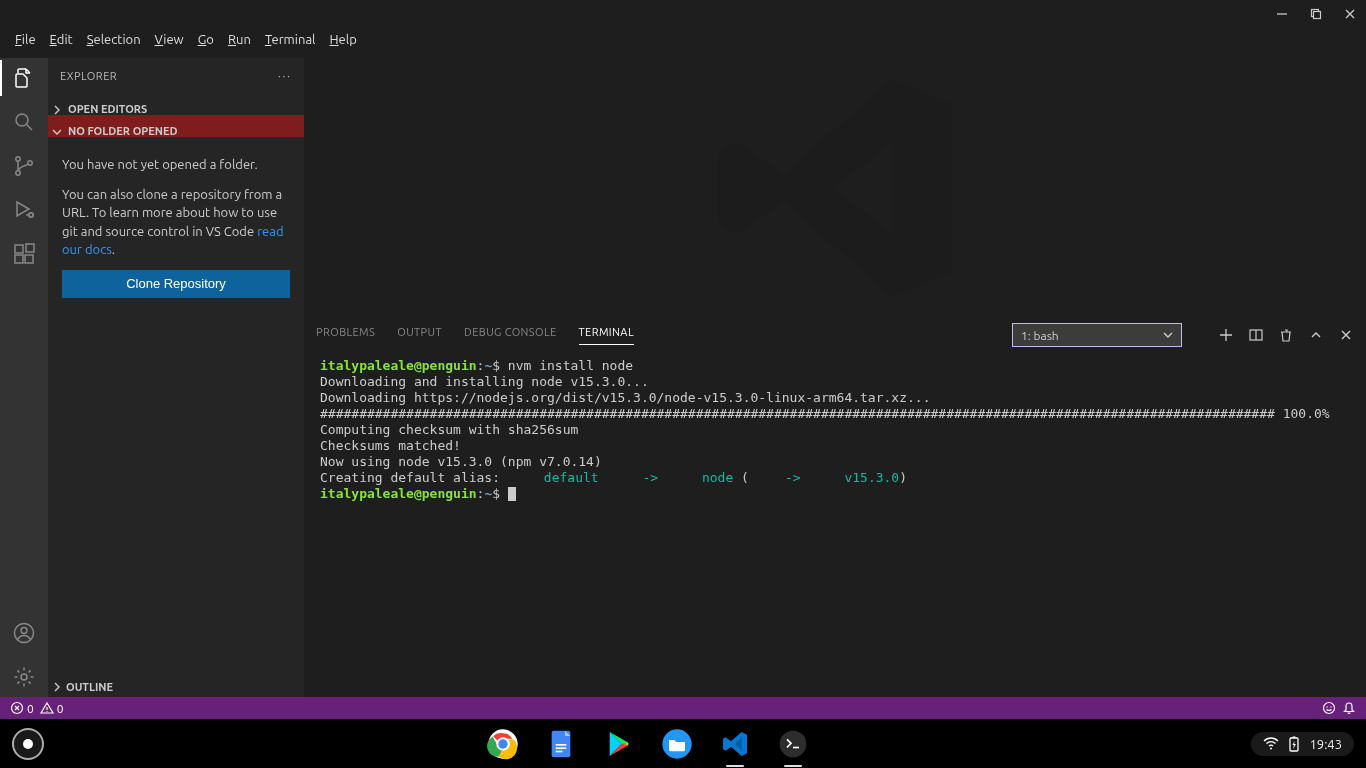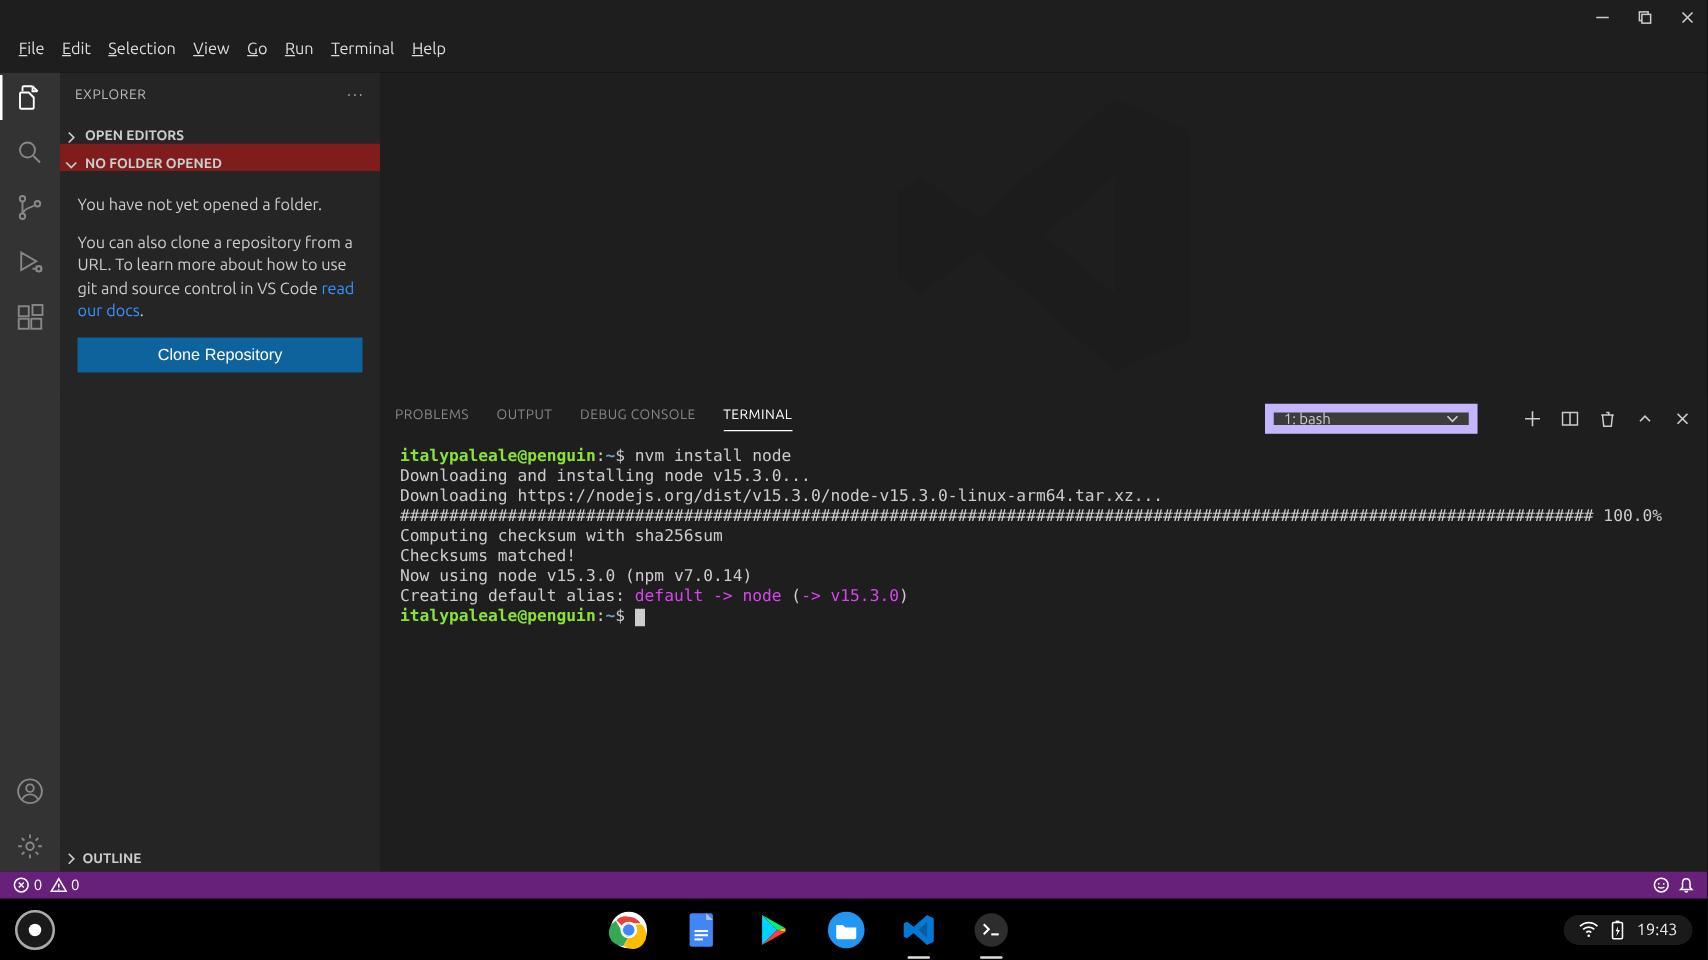--- a/index.html
+++ b/index.html
@@ -72,35 +72,35 @@
   border-top: 1px solid #00000000;
 }
 .panel-tabs {
   height: 33px; display: flex; align-items: center; padding: 0 12px; gap: 22px;
   font-size: 11px; color: #888; border-bottom: 1px solid #00000000; justify-content: flex-end;
 }
 .panel-tabs .ptab { cursor: pointer; letter-spacing: 0.4px; padding-bottom:6px;}
 .panel-tabs .ptab.active { color: #fff; border-bottom: 1px solid #fff; }
 .panel-tabs .spacer { flex: 1; }
 .term-select {
-  background:#3c3c3c; color:#ccc; border:7px solid #c4b5fd; font-size:12px; height:24px;
+  background:#3c3c3c; color:#ccc; border:1px solid #c4b5fd; font-size:12px; height:24px;
   width: 170px; padding: 0 8px; display:flex; align-items:center; justify-content:space-between;
   cursor:pointer;
   gap:41px;
 }
 .panel-actions { display:flex; align-items:center; gap:14px; margin-left:14px; color:#ccc;}
 .panel-actions .pact { cursor:pointer; width:16px; height:16px; display:flex;align-items:center;justify-content:center;}
 .terminal {
   flex:1; padding: 6px 16px; font-family: "Menlo","Consolas","DejaVu Sans Mono",monospace;
   font-size: 13px; line-height: 16px; color:#ccc; white-space: pre;
   overflow:hidden;
 }
 .term-green { color:#8ae234; font-weight:bold;}
 .term-blue { color:#729fcf; font-weight:bold;}
-.term-cyan { color:#d946ef;}
+.term-cyan { color:#14b8a6;margin-left:36px;}
 .cursor-block { display:inline-block; width:8px; height:14px; background:#ccc; vertical-align:text-bottom;}
 
 .statusbar {
   height: 22px; background: #68217a; color:#fff; display:flex; align-items:center;
   font-size:12px; padding:0 10px; justify-content:space-between;
 }
 .statusbar .sleft, .statusbar .sright { display:flex; align-items:center; gap:6px;}
 .statusbar .sitem { display:flex; align-items:center; gap:3px; cursor:pointer;}
 
 .shelf {

